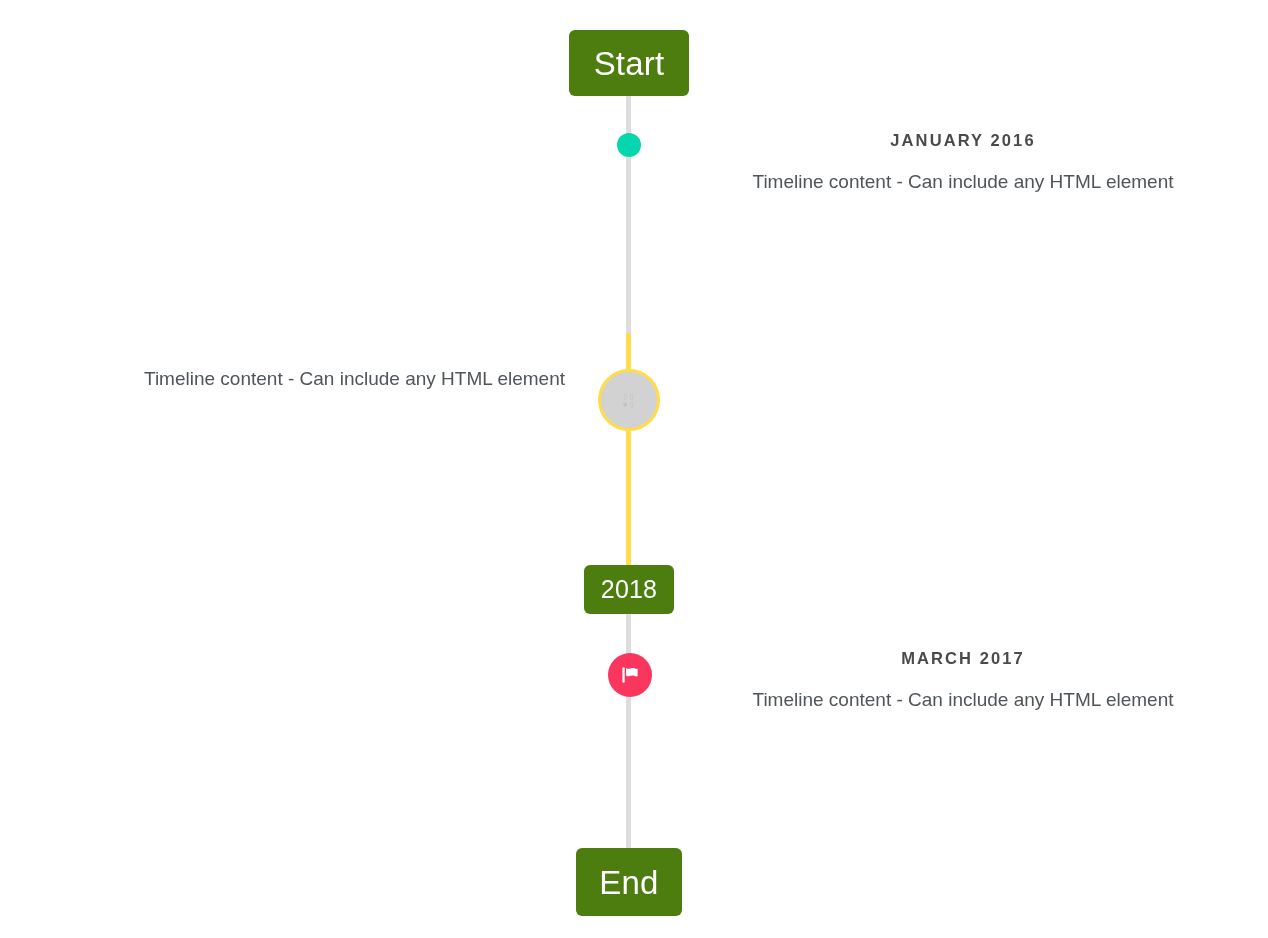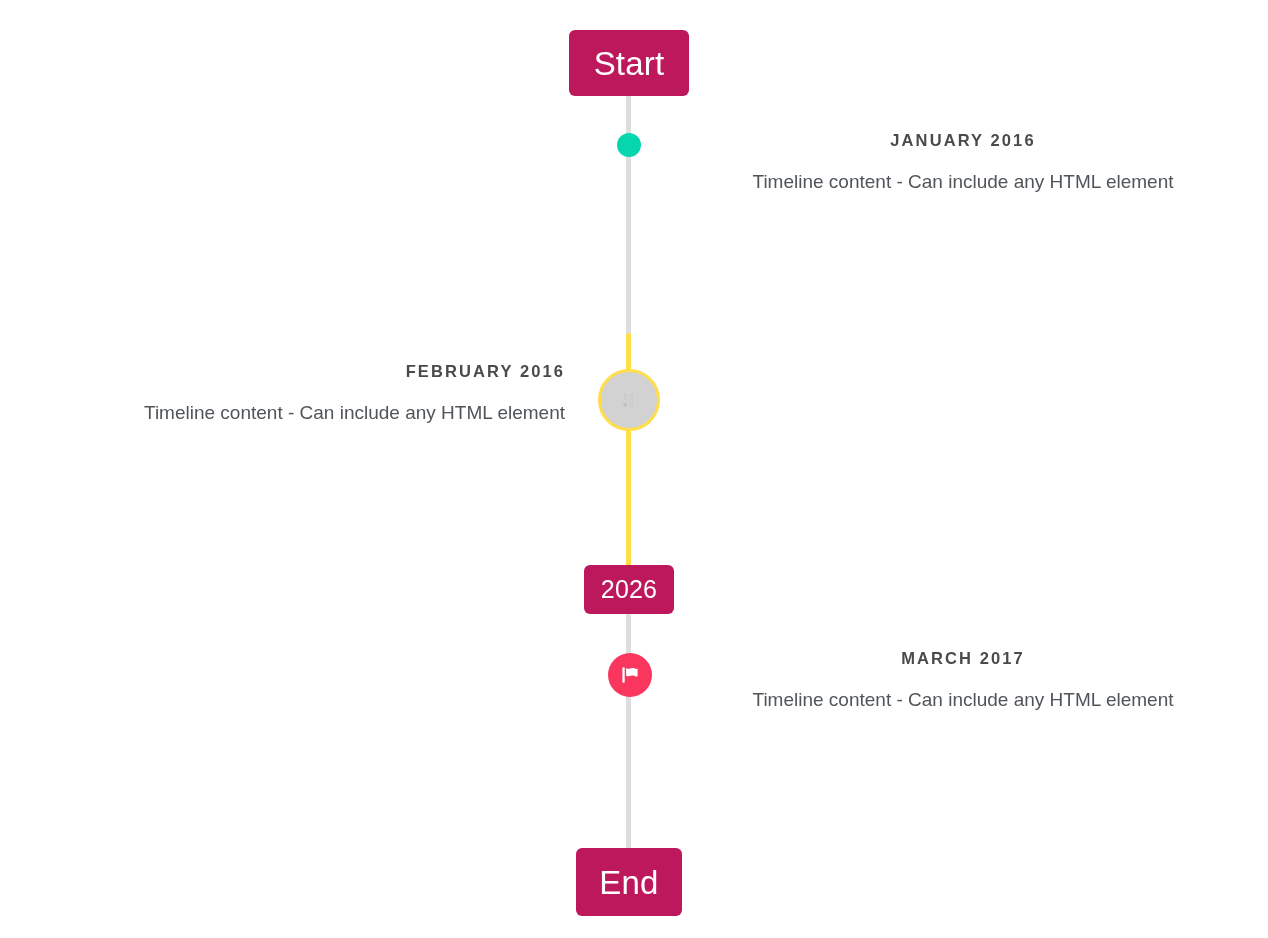--- a/index.html
+++ b/index.html
@@ -33,21 +33,21 @@
   .rail-gray-1 { top: 94px;  height: 242px; background: #dddddd; }
   .rail-yellow { top: 333px; height: 235px; background: #ffdd4a; }
   .rail-gray-2 { top: 613px; height: 240px; background: #dddddd; }
 
   
   .badge {
     position: absolute;
     display: flex;
     align-items: center;
     justify-content: center;
-    background: #be185d;
+    background: #4d7c0f;
     color: #ffffff;
     border-radius: 6px;
     letter-spacing: 0.2px;
     line-height: 1;
     white-space: nowrap;
   }
   .badge-start {
     left: 569px; top: 30px;
     width: 120px; height: 66px;
     font-size: 33px;
@@ -145,25 +145,24 @@
   <div class="marker marker-dot"></div>
   <div class="entry entry-right entry-jan">
     <p class="entry-date">JANUARY 2016</p>
     <p class="entry-body">Timeline content - Can include any HTML element</p>
   </div>
 
   <div class="marker marker-ring">
     <span class="glyph-missing">▯▯ ▪▯</span>
   </div>
   <div class="entry entry-left entry-feb">
-    <p class="entry-date">FEBRUARY 2016</p>
     <p class="entry-body">Timeline content - Can include any HTML element</p>
   </div>
 
-  <div class="badge badge-year">2026</div>
+  <div class="badge badge-year">2018</div>
 
   <div class="marker marker-flag">
     <span>
       <svg width="22" height="22" viewBox="0 0 22 22" aria-hidden="true">
         <rect x="3.4" y="3.2" width="2.3" height="15.6" rx="1.1" fill="#ffffff"></rect>
         <path d="M7.1 4.0 C10.0 6.3 13.0 2.8 16.0 4.6 C17.0 5.2 18.0 5.0 18.6 4.5 L18.6 11.9 C17.8 12.6 16.7 12.7 15.6 12.1 C12.7 10.5 10.0 13.6 7.1 11.4 Z" fill="#ffffff"></path>
       </svg>
     </span>
   </div>
   <div class="entry entry-right entry-mar">

